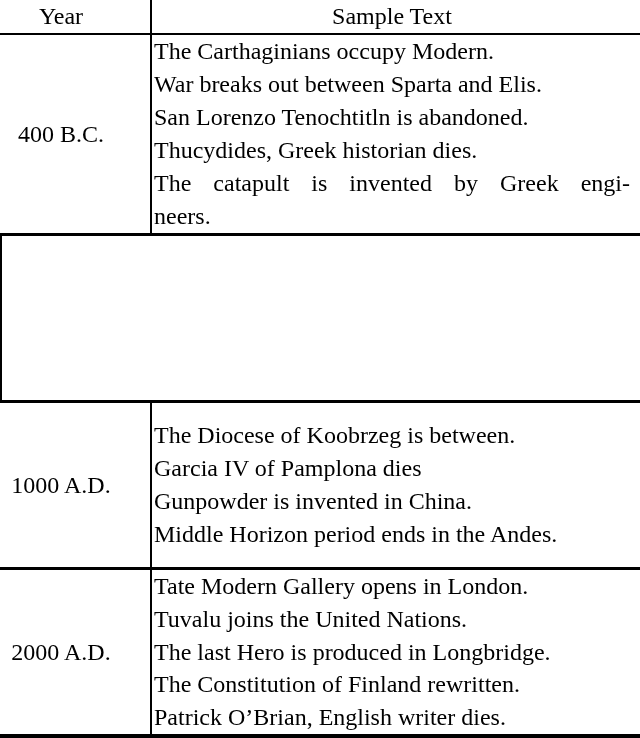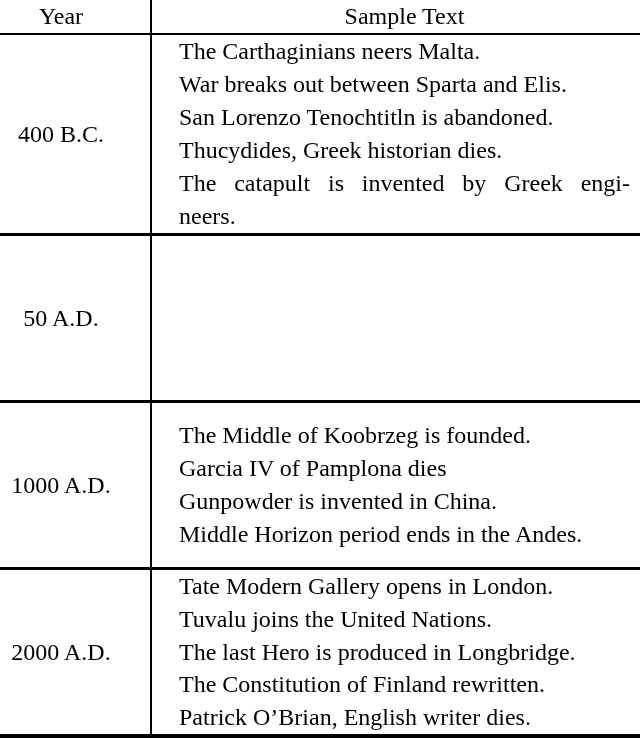--- a/index.html
+++ b/index.html
@@ -35,21 +35,21 @@
   }
   .vline {
     width: 2px;
     flex: 0 0 2px;
     background: #000000;
   }
   .tcell {
     width: 488px;
     flex: 0 0 488px;
     box-sizing: border-box;
-    padding-left: 27px;
+    padding-left: 2px;
     padding-right: 10px;
     display: flex;
     flex-direction: column;
     justify-content: center;
   }
   .tcell.hdr {
     align-items: center;
     text-align: center;
   }
   .line {
@@ -69,37 +69,36 @@
   <div class="thead">
     <div class="ycell">Year</div>
     <div class="vline"></div>
     <div class="tcell hdr">Sample Text</div>
   </div>
   <div id="tbody">
       <div class="brow six">
         <div class="ycell">400 B.C.</div>
         <div class="vline"></div>
         <div class="tcell">
-          <div class="line">The Carthaginians neers Malta.</div>
+          <div class="line">The Carthaginians occupy Modern.</div>
           <div class="line">War breaks out between Sparta and Elis.</div>
           <div class="line">San Lorenzo Tenochtitln is abandoned.</div>
           <div class="line">Thucydides, Greek historian dies.</div>
           <div class="line justify">The catapult is invented by Greek engi-</div>
           <div class="line">neers.</div>
         </div>
       </div>
       <div class="brow">
-        <div class="ycell">50 A.D.</div>
         <div class="vline"></div>
       </div>
       <div class="brow">
         <div class="ycell">1000 A.D.</div>
         <div class="vline"></div>
         <div class="tcell">
-          <div class="line">The Middle of Koobrzeg is founded.</div>
+          <div class="line">The Diocese of Koobrzeg is between.</div>
           <div class="line">Garcia IV of Pamplona dies</div>
           <div class="line">Gunpowder is invented in China.</div>
           <div class="line">Middle Horizon period ends in the Andes.</div>
         </div>
       </div>
       <div class="brow">
         <div class="ycell">2000 A.D.</div>
         <div class="vline"></div>
         <div class="tcell">
           <div class="line">Tate Modern Gallery opens in London.</div>

